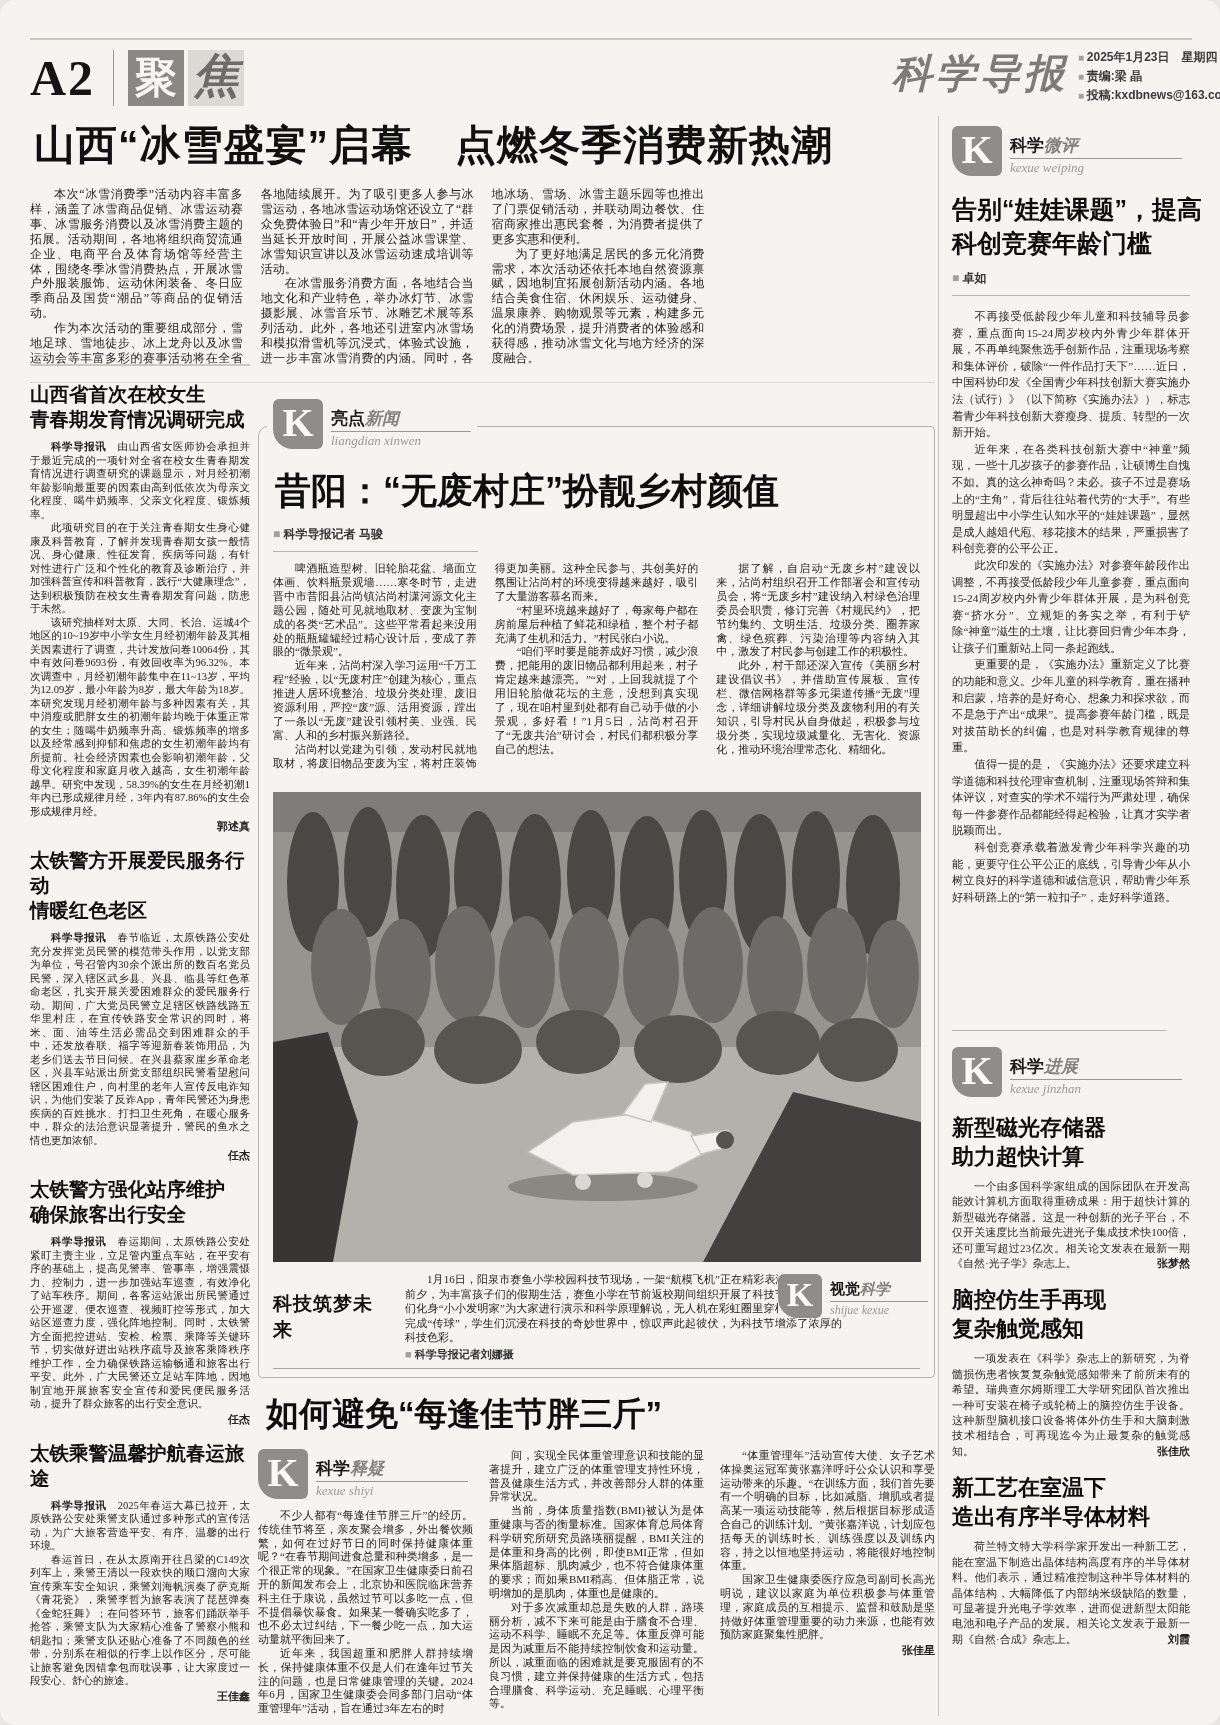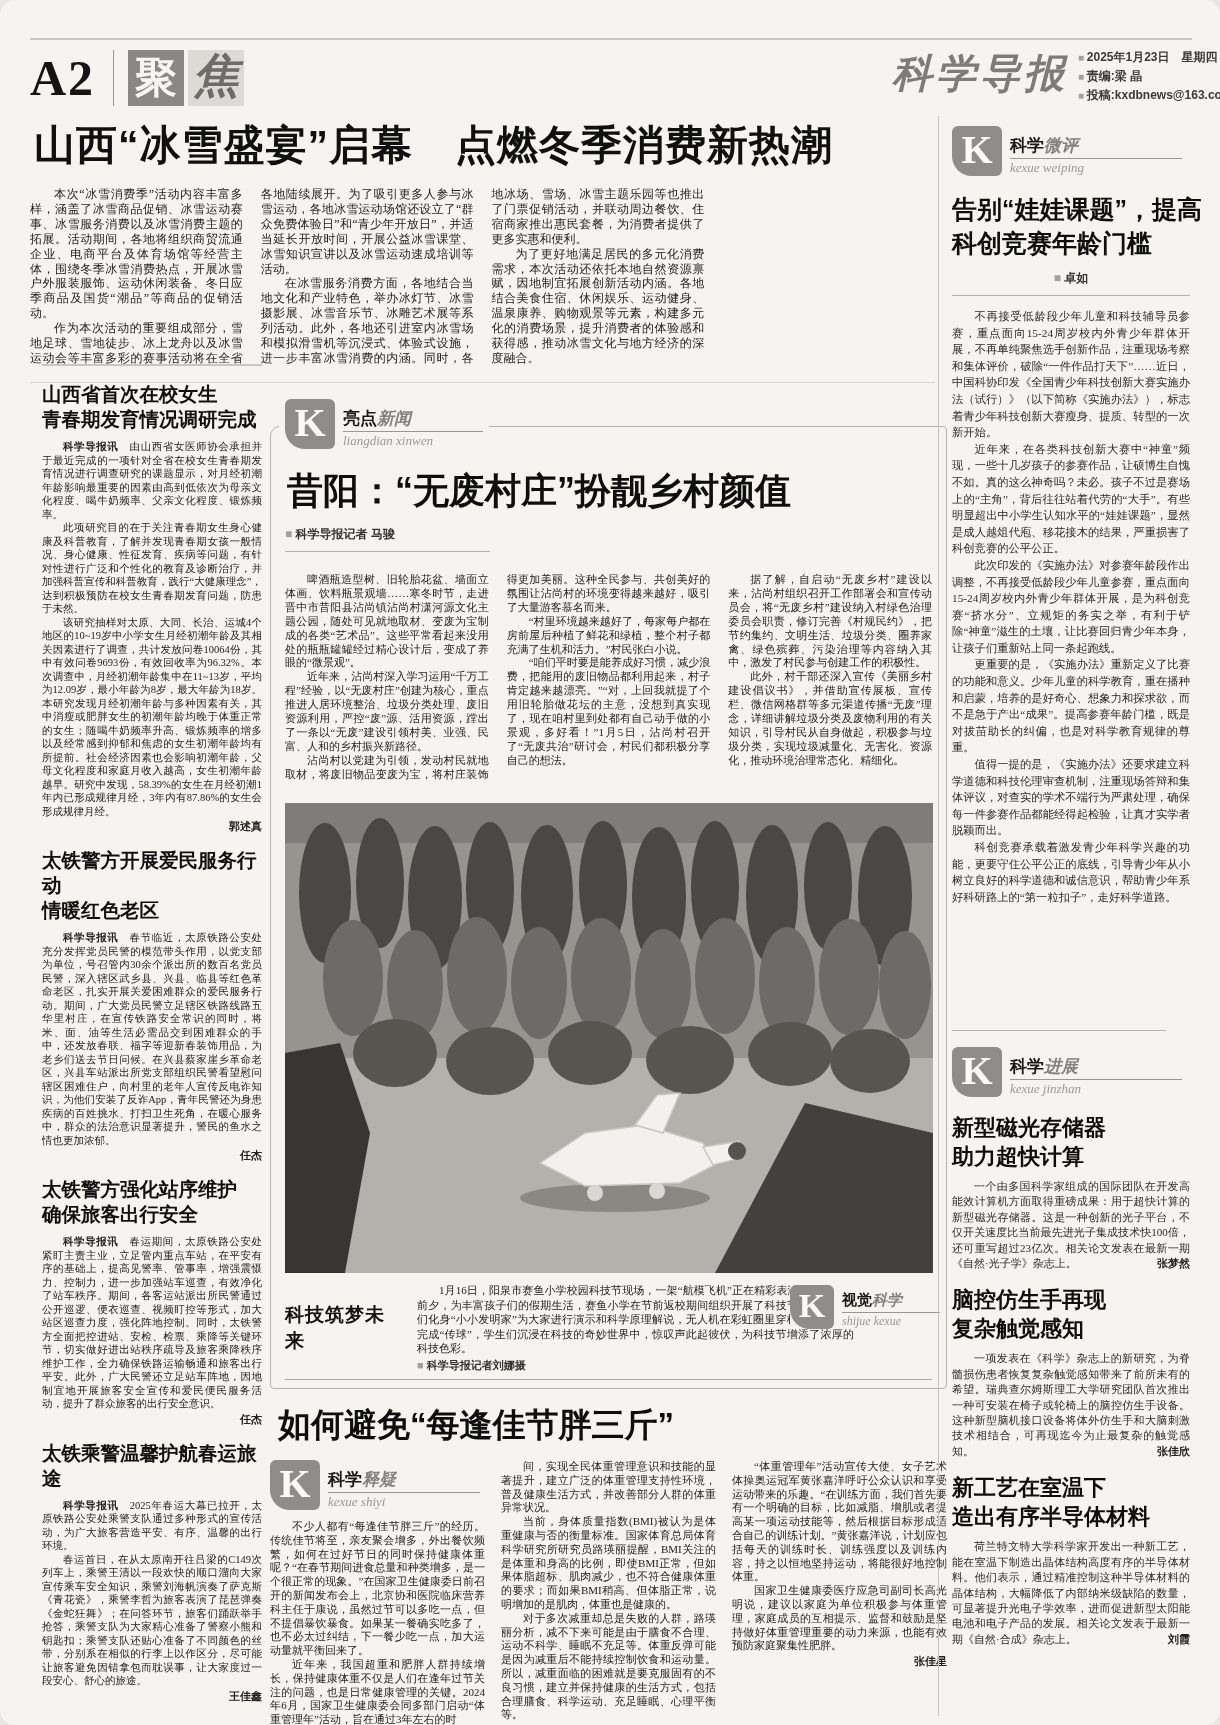--- a/index.html
+++ b/index.html
@@ -36,21 +36,21 @@
                    color:#101010; letter-spacing:1px; margin:2px 0 14px 4px; white-space:nowrap; }
   .lead-body { height:196px; overflow:hidden; border-bottom:1px solid #d8d6d1; padding-bottom:6px; }
   .cols { column-gap:18px; height:100%; column-fill:auto; }
   .cols-4 { column-count:4; }
   .cols-3 { column-count:3;margin-top:8px; }
   .para { text-indent:2em; text-align:justify; }
   .lead-body .para { font-size:12px; line-height:14.9px; }
   .leadin { font-family:"Liberation Sans", sans-serif; font-weight:bold; }
 
   
-  .below-lead { position:absolute; left:12px; top:248px; width:905px; height:1352px; }
+  .below-lead { position:absolute; left:0; top:248px; width:905px; height:1352px; }
   .leftcol { position:absolute; left:0; top:0; width:220px; height:1352px; border-top:2px solid #c9c7c2; padding-top:10px; }
   .midcol  { position:absolute; left:228px; top:0; width:677px; height:1352px; }
 
   .l-art { margin-bottom:14px; }
   .l-hl { font-family:"Liberation Sans", sans-serif; font-weight:900; font-size:19.5px; line-height:25px; color:#101010; margin:6px 0 8px; }
   .art-body .para { font-size:10.5px; line-height:13.5px; }
   .byline { text-align:right; font-family:"Liberation Sans", sans-serif; font-weight:bold; font-size:11px; color:#222; margin-top:1px; }
 
   
   .spot-box { position:relative; border:1px solid #b5b3ae; border-radius:10px 4px 4px 4px;
@@ -60,21 +60,21 @@
           font-family:"Liberation Serif", serif; font-weight:bold; font-size:40px; line-height:48px; text-align:center; flex:0 0 auto; }
   .k-txt { flex:1; }
   .k-label { font-size:17px; line-height:20px; border-bottom:1px solid #9a9894; padding-bottom:2px; white-space:nowrap; }
   .k-bold { font-family:"Liberation Sans", sans-serif; font-weight:900; color:#1a1a1a; }
   .k-script { font-family:"Liberation Serif", serif; font-style:italic; font-weight:bold; color:#84827e; }
   .k-pinyin { font-family:"Liberation Serif", serif; font-style:italic; font-size:13px; color:#9a9894; margin-top:1px; }
   .spot-badge { position:absolute; left:8px; top:-28px; width:210px; background:#f5f4f0; padding:0 6px; }
   .spot-hl { font-family:"Liberation Sans", sans-serif; font-weight:900; font-size:36px; color:#0e0e0e;
              margin:30px 0 10px 2px; white-space:nowrap; }
   .reporter { font-family:"Liberation Sans", sans-serif; font-weight:bold; font-size:12px; color:#333;
-              border-bottom:1px solid #b5b3ae; padding-bottom:8px; margin-bottom:21px; width:205px; }
+              border-bottom:1px solid #b5b3ae; padding-bottom:8px; margin-bottom:10px; width:205px; }
   .reporter::before { content:"■ "; color:#a3a19c; }
   .spot-body { height:222px; overflow:hidden; }
   .spot-body .para { font-size:11px; line-height:13.9px; }
 
   
   .photo { margin:8px auto 0; width:648px; height:470px; position:relative; overflow:hidden; background:#a9a7a2; }
   .photo svg { display:block; width:100%; height:100%; }
 
   
   .photo-caption { position:relative; display:flex; gap:14px; margin-top:10px; border-bottom:1px solid #a8a6a2; padding-bottom:6px; }
@@ -96,21 +96,21 @@
   .health-cols { display:flex; gap:16px; }
   .h-col { width:215px; }
   .h-col .para { font-size:11px; line-height:13.8px; }
   .h-badge { width:210px; margin-bottom:10px; }
   .h-col-tall { height:300px; overflow:hidden; }
 
   
   .r-badge { margin:10px 0 16px; width:230px; }
   .comm-hl .hl-line { font-family:"Liberation Sans", sans-serif; font-weight:900; font-size:25px; line-height:34px; color:#0e0e0e; white-space:nowrap; }
   .author { font-family:"Liberation Sans", sans-serif; font-weight:bold; font-size:12px; color:#333;
-            border-bottom:1px solid #b5b3ae; padding-bottom:8px; margin:10px 0 12px;text-align:center; }
+            border-bottom:1px solid #b5b3ae; padding-bottom:8px; margin:10px 0 12px; }
   .author::before { content:"■ "; color:#a3a19c; }
   .essay { height:710px; overflow:hidden; }
   .essay .para { font-size:11.3px; line-height:16.6px; color:#2a2a2a; }
   .r-divider { border-top:1px solid #b5b3ae; margin:12px 24px 16px 0; }
   .prog-item { margin-bottom:14px; }
   .prog-hl .hl-line { font-family:"Liberation Sans", sans-serif; font-weight:900; font-size:22px; line-height:29px; color:#0e0e0e; white-space:nowrap; }
   .prog-body { margin-top:8px; }
   .prog-body .para { font-size:11px; line-height:15.4px; color:#2a2a2a; }
   .prog-byline { text-align:right; font-family:"Liberation Sans", sans-serif; font-weight:bold; font-size:11px; margin-top:-15px; }
 </style>

